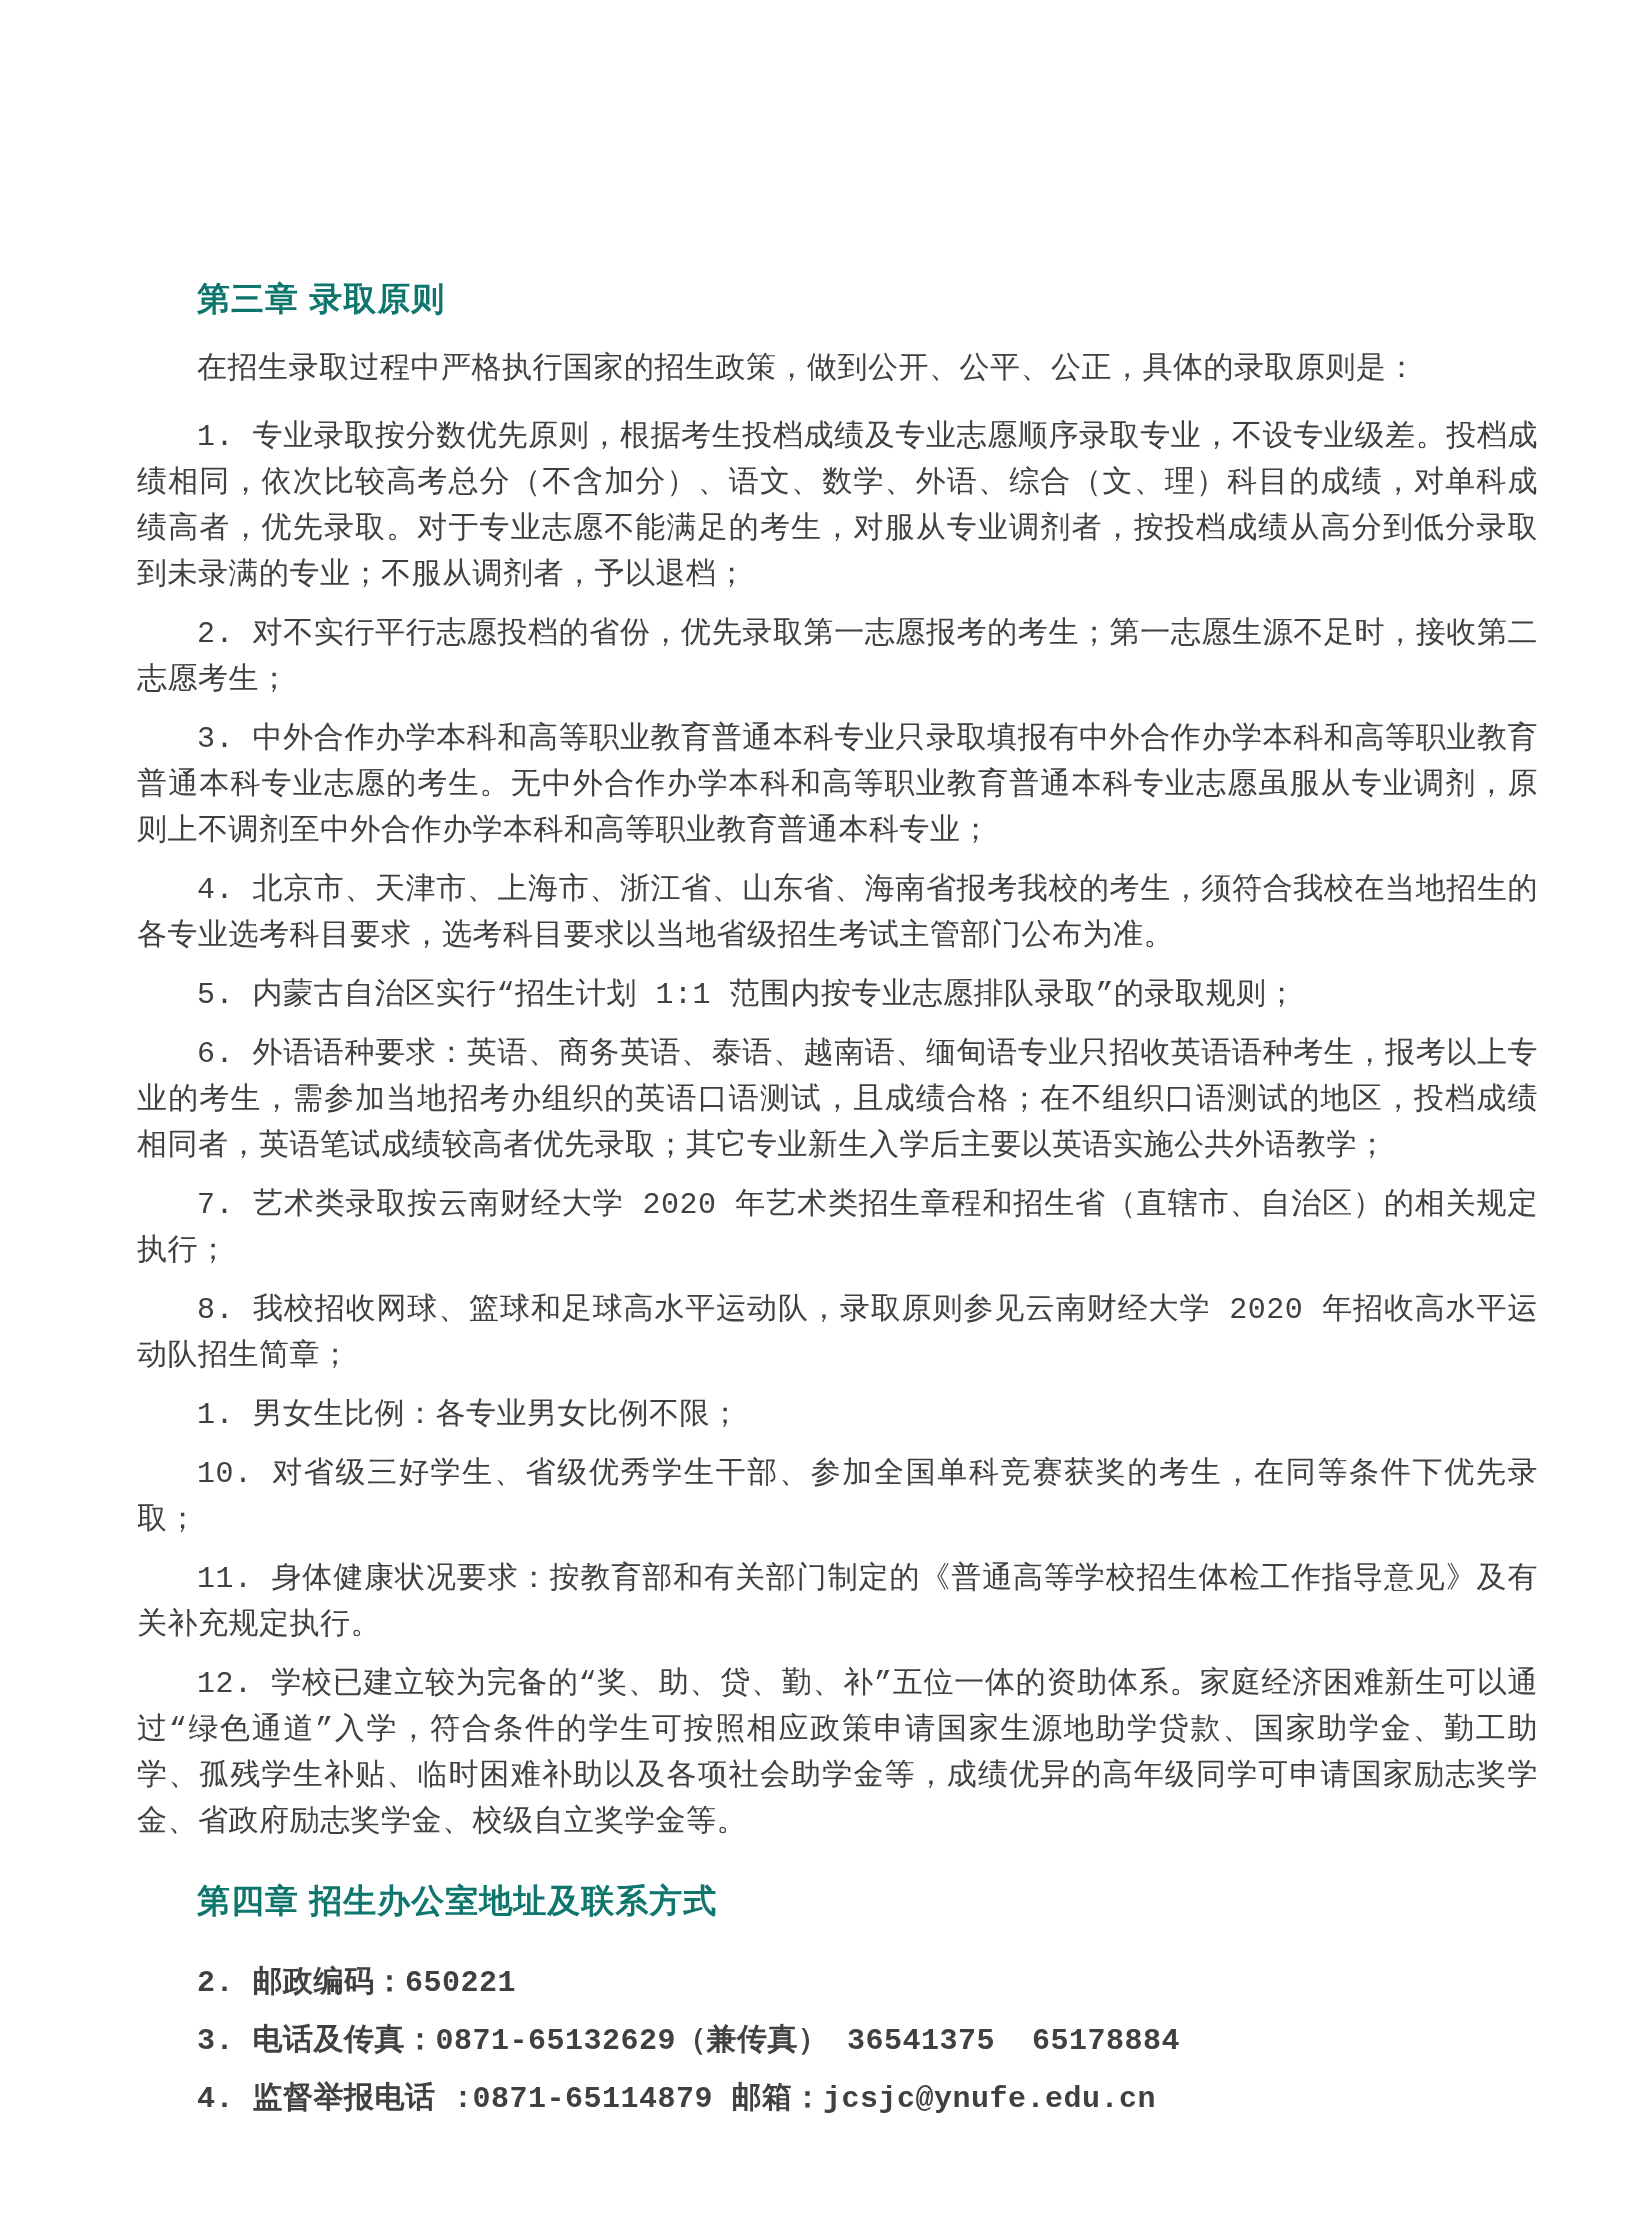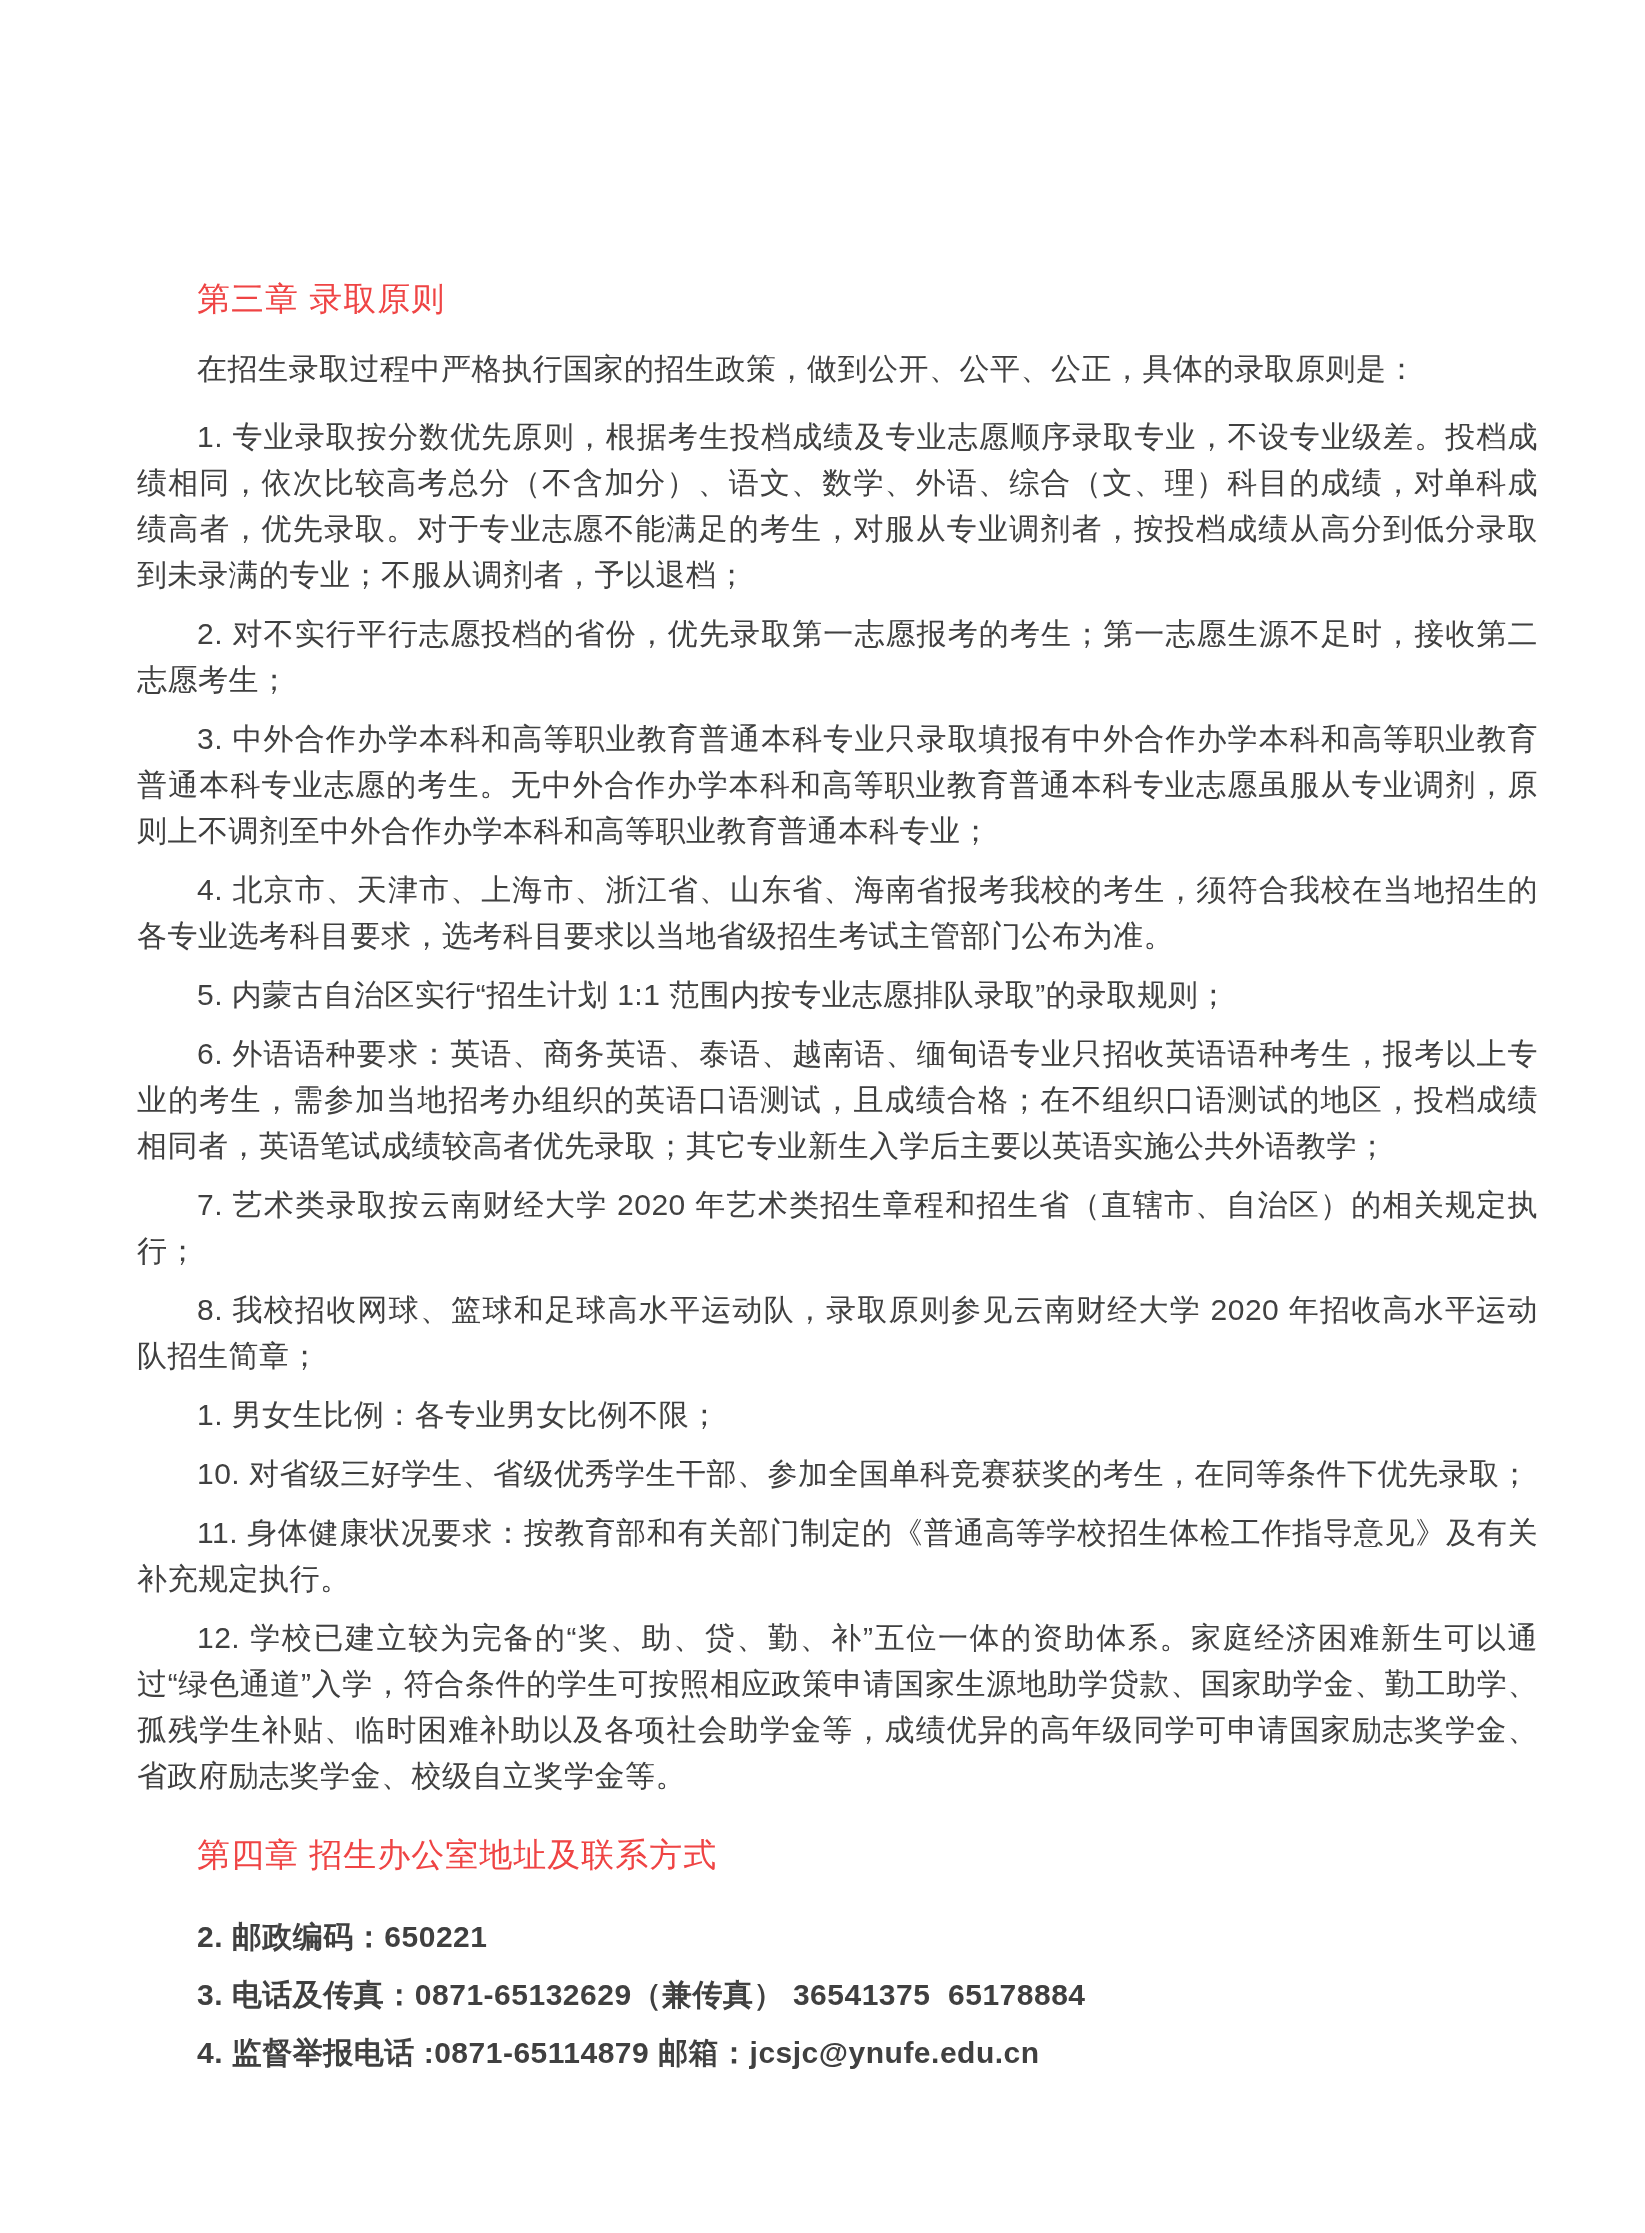--- a/index.html
+++ b/index.html
@@ -15,33 +15,34 @@
     overflow: hidden;
   }
   .page {
     box-sizing: border-box;
     width: 1646px;
     height: 2234px;
     padding: 277px 108px 0 137px;
   }
   h2.chapter-heading {
     font-size: 33px;
-    font-weight: 400;
-    color: #ef4444;
+    font-weight: 700;
+    color: #0f766e;
     margin: 0 0 24px 0;
     padding-left: 60px;
     letter-spacing: 1px;
   }
   p.para {
     font-size: 30px;
     line-height: 46px;
     margin: 0 0 13px 0;
     text-indent: 60px;
     text-align: justify;
     letter-spacing: 0.5px;
+    font-family: Liberation Mono, monospace;
   }
   p.intro {
     margin-bottom: 22px;
   }
   section.chapter-4 h2.chapter-heading {
     margin-top: 34px;
     margin-bottom: 36px;
   }
   p.contact {
     font-weight: 700;

